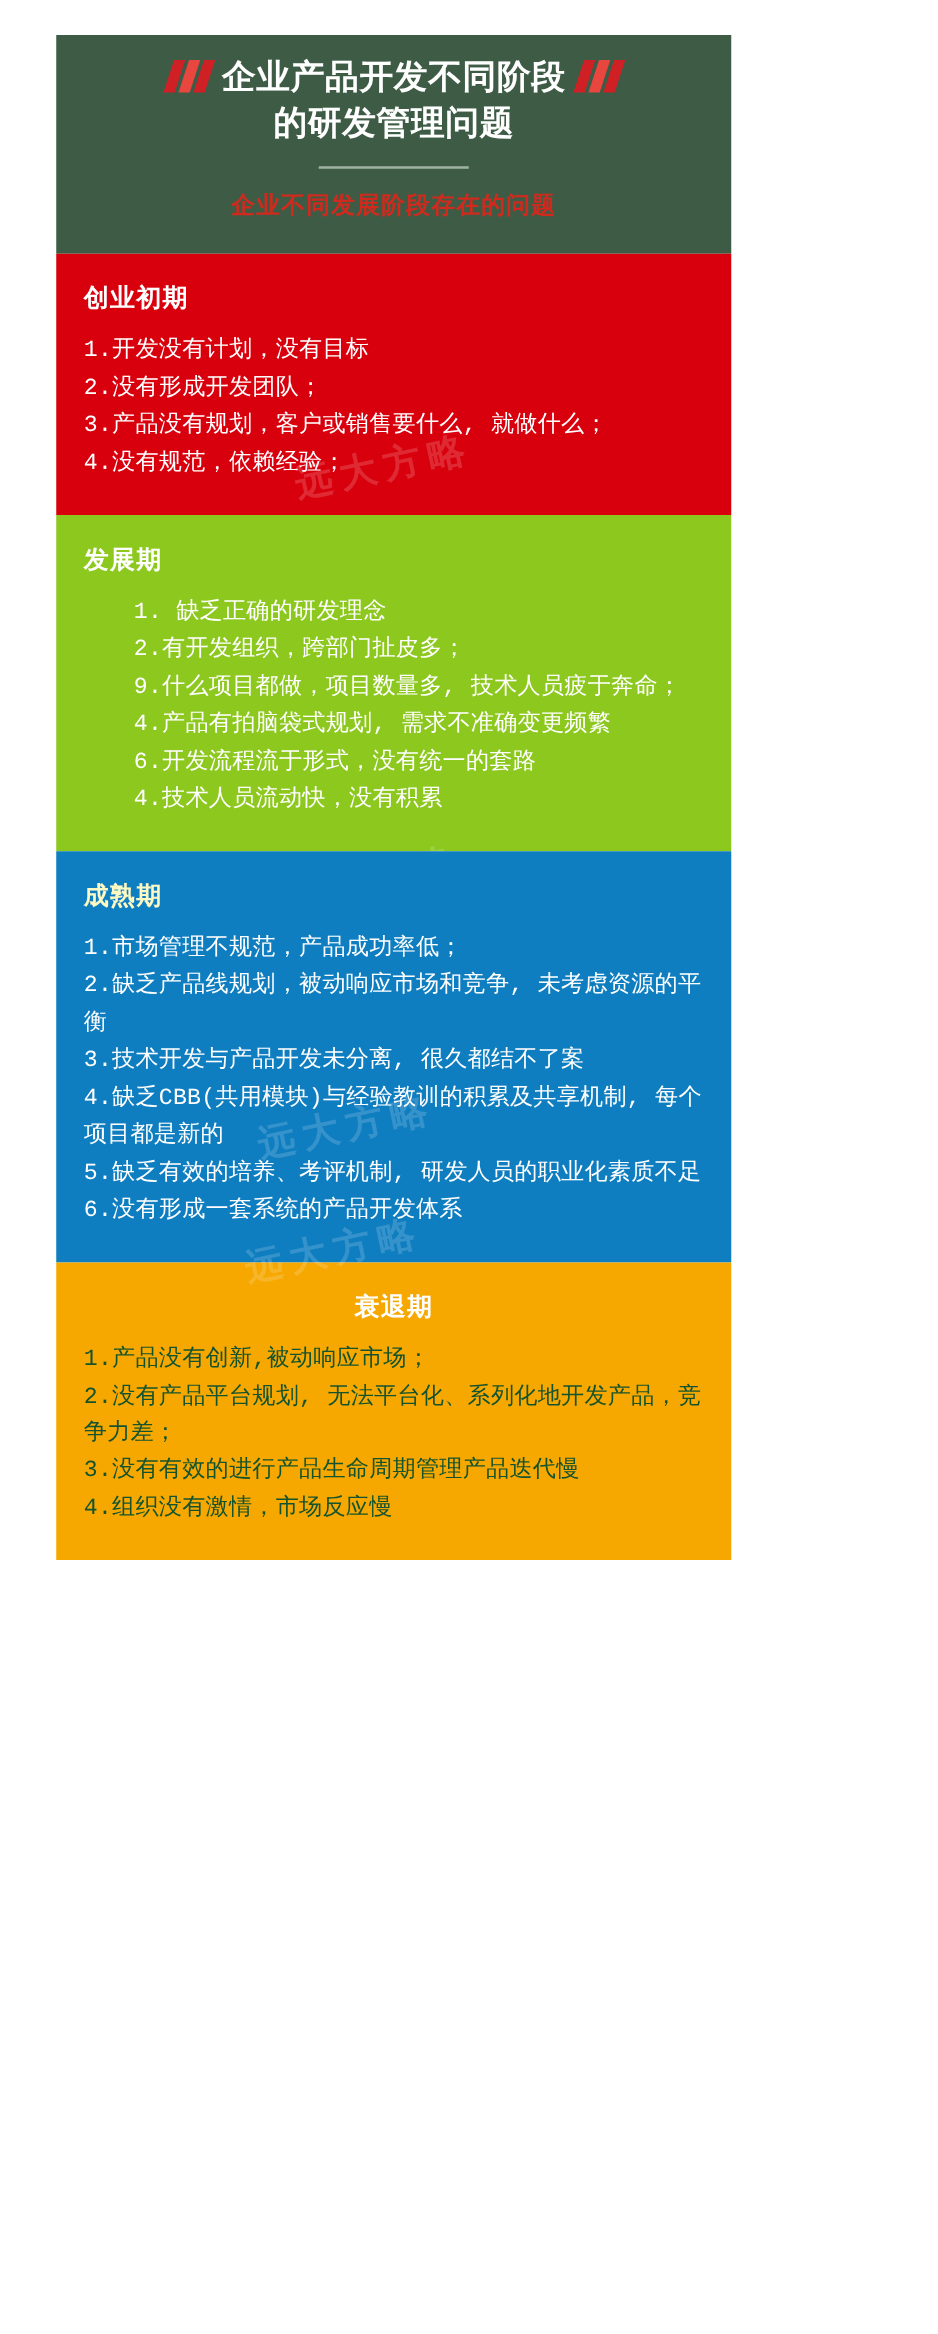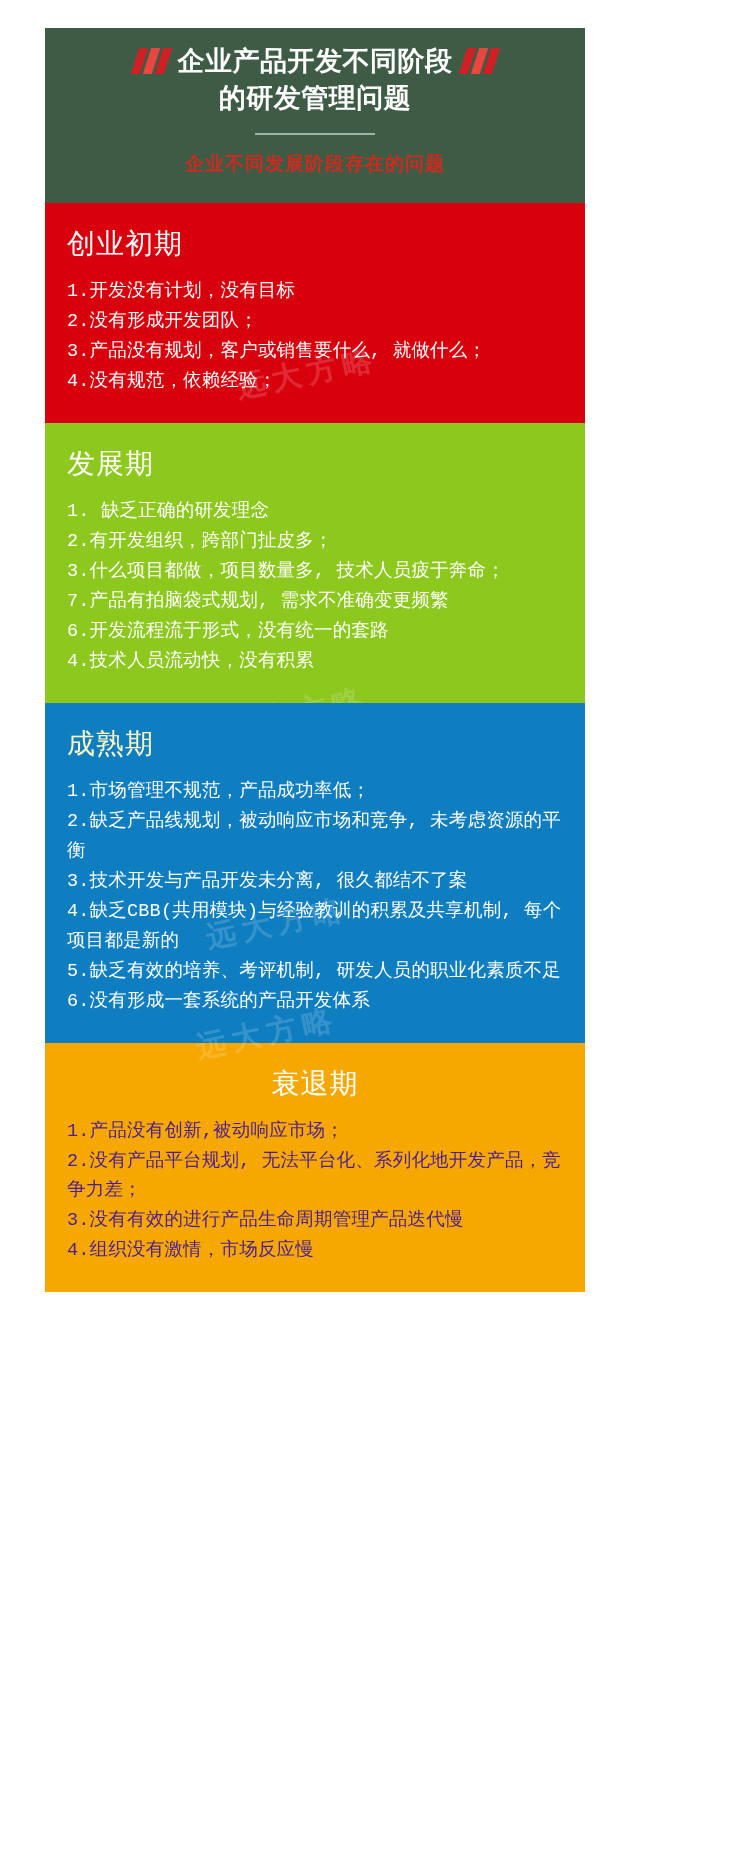--- a/index.html
+++ b/index.html
@@ -75,51 +75,51 @@
     letter-spacing: 1px;
   }
 
   
   .section {
     padding: 22px 22px 26px 22px;
     position: relative;
   }
   .section h2 {
     margin: 0 0 14px 0;
-    font-size: 28px;
-    font-weight: normal;
+    font-size: 20px;
+    font-weight: bold;
     letter-spacing: 1px;
   }
   .section ul {
     margin: 0;
     padding: 0;
     list-style: none;
   }
   .section li {
     font-size: 18.5px;
     line-height: 1.62;
     letter-spacing: 0.2px;
     font-family: Liberation Mono, monospace;
   }
 
   .sec-startup { background: #d9000d; }
   .sec-startup h2 { color: #ffffff; }
   .sec-startup li { color: #ffffff; }
 
   .sec-growth { background: #8cc81e; }
   .sec-growth h2 { color: #ffffff; }
-  .sec-growth li { color: #ffffff; }
+  .sec-growth li { color: #ffffff; margin-left: 40px; }
 
   .sec-mature { background: #0f7ec0; }
   .sec-mature h2 { color: #fef9c3; }
   .sec-mature li { color: #ffffff; }
 
   .sec-decline { background: #f6a800; }
   .sec-decline h2 { color: #ffffff; text-align: center; }
-  .sec-decline li { color: #4c1d95; }
+  .sec-decline li { color: #14532d; }
 
   
   .watermark {
     position: absolute;
     color: rgba(255,255,255,0.16);
     font-size: 30px;
     font-weight: bold;
     letter-spacing: 6px;
     transform: rotate(-12deg);
     pointer-events: none;
@@ -165,22 +165,22 @@
       <li>4.没有规范，依赖经验；</li>
     </ul>
   </div>
 
   <div class="section sec-growth">
     <div class="watermark wm-2">远大方略</div>
     <h2>发展期</h2>
     <ul>
       <li>1. 缺乏正确的研发理念</li>
       <li>2.有开发组织，跨部门扯皮多；</li>
-      <li>3.什么项目都做，项目数量多, 技术人员疲于奔命；</li>
-      <li>7.产品有拍脑袋式规划, 需求不准确变更频繁</li>
+      <li>9.什么项目都做，项目数量多, 技术人员疲于奔命；</li>
+      <li>4.产品有拍脑袋式规划, 需求不准确变更频繁</li>
       <li>6.开发流程流于形式，没有统一的套路</li>
       <li>4.技术人员流动快，没有积累</li>
     </ul>
   </div>
 
   <div class="section sec-mature">
     <div class="watermark wm-3">远大方略</div>
     <h2>成熟期</h2>
     <ul>
       <li>1.市场管理不规范，产品成功率低；</li>

